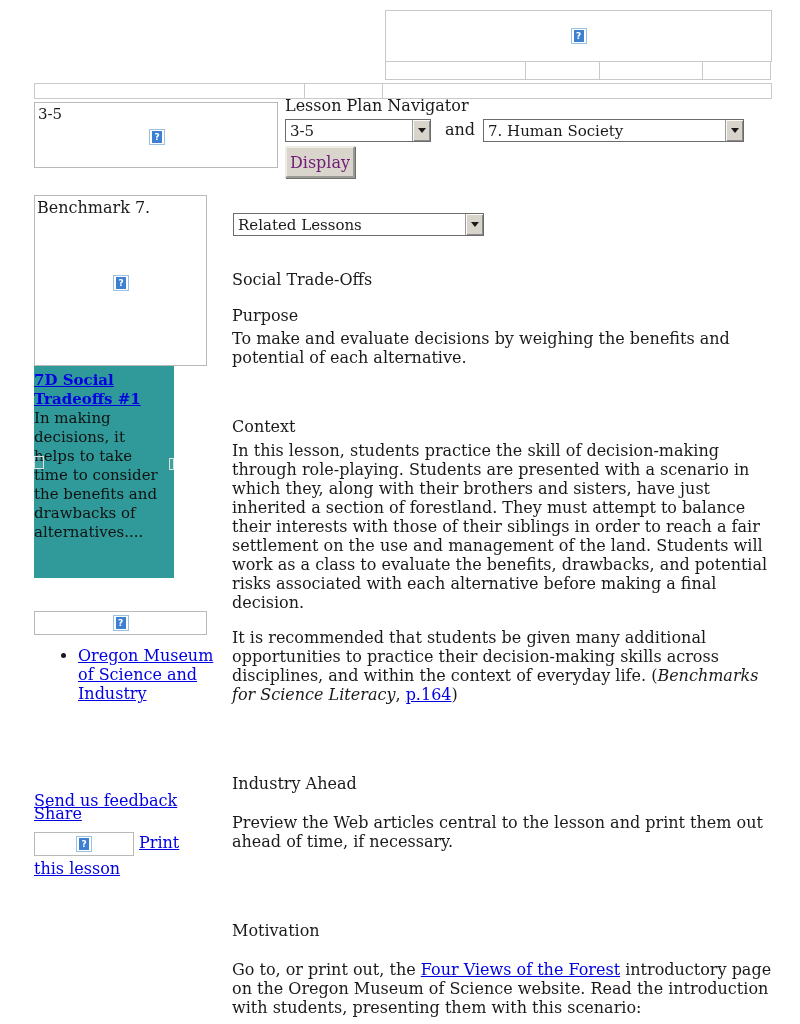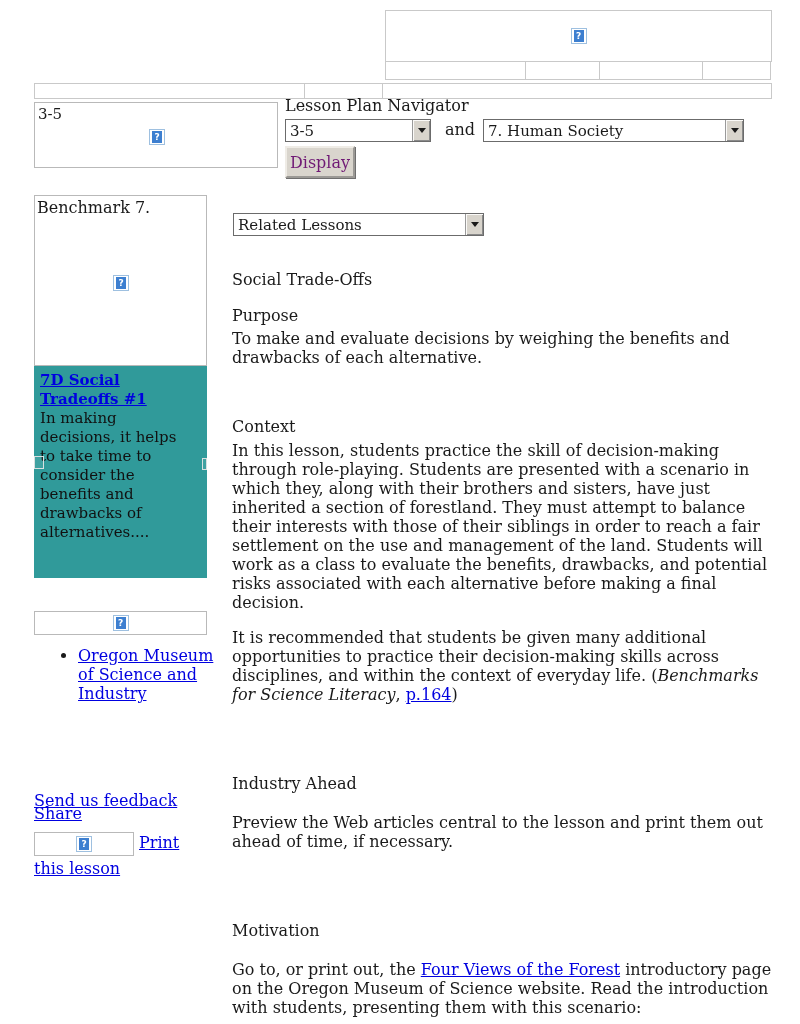--- a/index.html
+++ b/index.html
@@ -39,22 +39,22 @@
   .and-lbl{left:445px;top:120px;font-size:16px;}
   .sel-topic{left:483px;top:119px;width:261px;height:23px;}
   .btn{left:285px;top:146px;width:66px;height:28px;background:#d9d5cd;
         border:2px outset #efece6;box-shadow:1px 1px 0 #6f6f6f;
         font-family:"DejaVu Serif",serif;font-size:16px;color:#701a75;
         display:flex;align-items:center;justify-content:center;}
   
   .bench-box{left:34px;top:195px;width:173px;height:171px;border:1px solid #b9b9b9;box-sizing:border-box;}
   .bench-box .lbl{position:absolute;left:2px;top:2px;font-size:16px;}
   .bench-box .bimg{position:absolute;left:78px;top:79px;}
-  .teal{left:34px;top:366px;width:173px;height:212px;background:#309a9a;box-sizing:border-box;
-        padding:5px 14px 5px 6px;font-size:15px;line-height:19px;}
+  .teal{left:34px;top:366px;width:140px;height:212px;background:#309a9a;box-sizing:border-box;
+        padding:5px 14px 5px 0;font-size:15px;line-height:19px;}
   .teal a{font-weight:bold;}
   .teal .desc{color:#111;}
   .edge{position:absolute;border:1px solid #d9e0e0;background:rgba(255,255,255,0.08);box-sizing:border-box;}
   .edge-l{left:0px;top:90px;width:10px;height:13px;}
   .edge-r{right:0px;top:92px;width:5px;height:12px;}
   .small-box{left:34px;top:611px;width:173px;height:24px;border:1px solid #b9b9b9;box-sizing:border-box;
         display:flex;align-items:center;justify-content:center;}
   .res-list{left:38px;top:646px;width:150px;margin:0;padding:0 0 0 40px;font-size:16px;line-height:19px;}
   .res-list li{margin:0;}
   a{color:#0000e0;text-decoration:underline;}
@@ -170,21 +170,21 @@
 
   <div class="abs sel sel-related">
     <span class="sel-text">Related Lessons</span>
     <span class="sel-btn">
         <span class="sel-arrow"></span>
       </span>
   </div>
 
   <div class="abs m-h t-title">Social Trade-Offs</div>
   <div class="abs m-h t-purpose">Purpose</div>
-  <div class="abs para p-purpose">To make and evaluate decisions by weighing the benefits and drawbacks of each alternative.</div>
+  <div class="abs para p-purpose">To make and evaluate decisions by weighing the benefits and potential of each alternative.</div>
   <div class="abs m-h t-context">Context</div>
   <div class="abs para p-context">In this lesson, students practice the skill of decision-making through role-playing.  Students are presented with a scenario in which they, along with their brothers and sisters, have just inherited a section of forestland.  They must attempt to balance their interests with those of their siblings in order to reach a fair settlement on the use and management of the land.  Students will work as a class to evaluate the benefits, drawbacks, and potential risks associated with each alternative before making a final decision.</div>
 
   <div class="abs para p-rec"><span>It is recommended that students be given many additional opportunities to practice their decision-making skills across disciplines, and within the context of everyday life. (</span><i>Benchmarks for Science Literacy</i><span>, </span><a href="#">p.164</a><span>)</span></div>
 
   <div class="abs m-h t-plan">Industry Ahead</div>
   <div class="abs para p-plan">Preview the Web articles central to the lesson and print them out ahead of time, if necessary.</div>
   <div class="abs m-h t-mot">Motivation</div>
 
   <div class="abs para p-mot"><span>Go to, or print out, the </span><a href="#">Four Views of the Forest</a><span> introductory page on the Oregon Museum of Science website. Read the introduction with students, presenting them with this scenario:</span></div>

